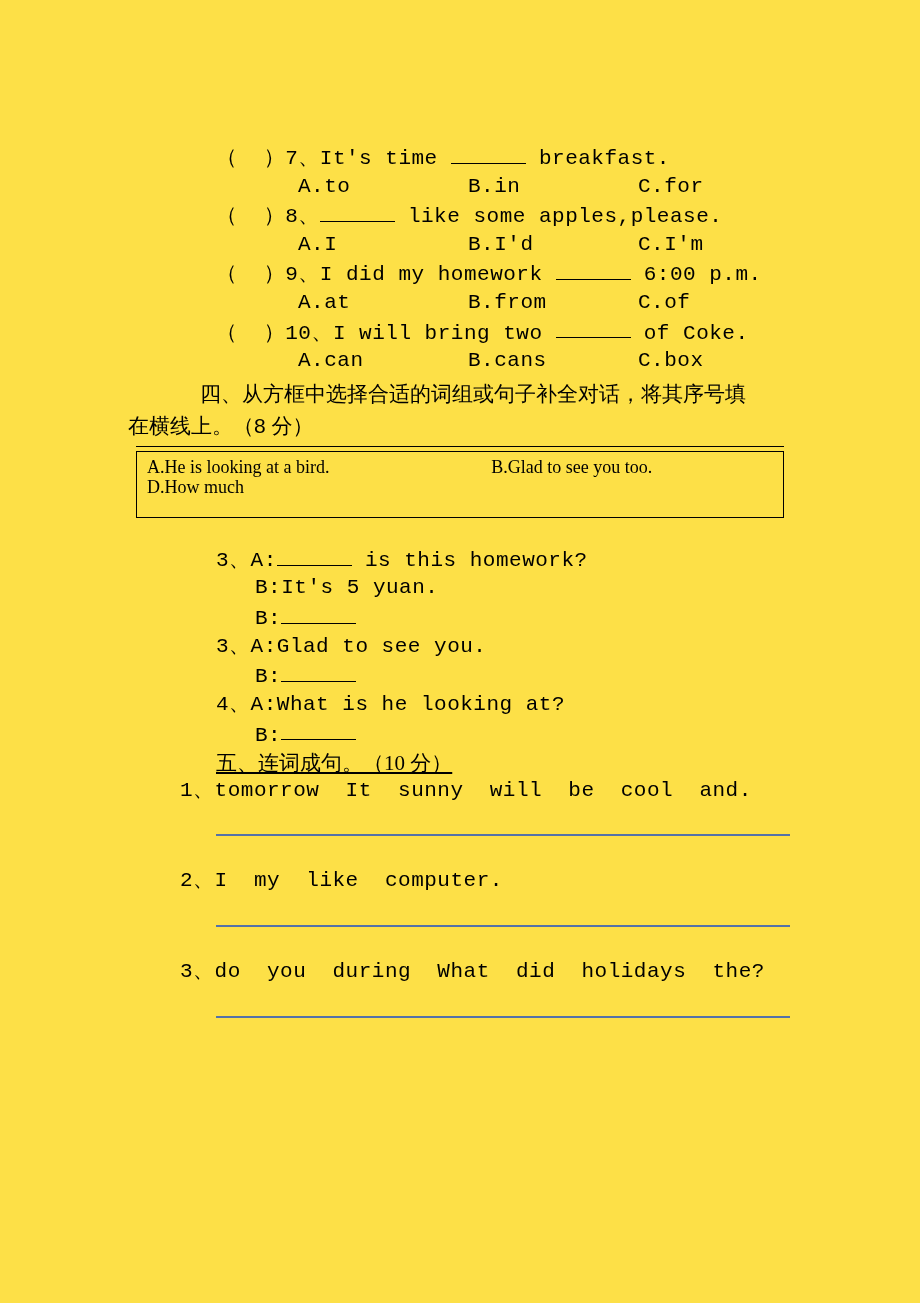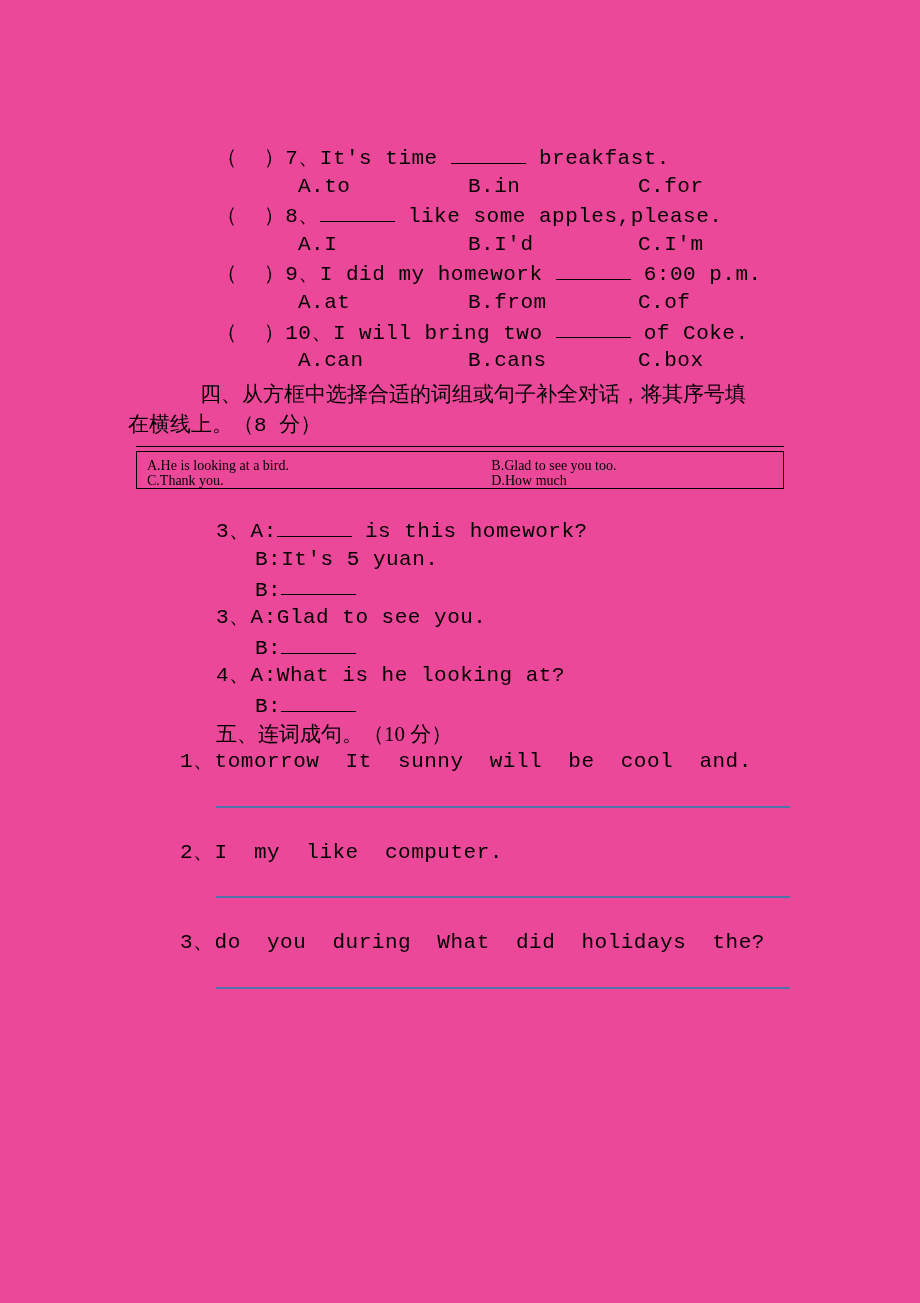--- a/index.html
+++ b/index.html
@@ -4,21 +4,21 @@
 <style>
   html, body {
     margin: 0;
     padding: 0;
     background: #ffffff;
     width: 920px;
   }
   .page {
     width: 920px;
     height: 1303px;
-    background: #ec4899;
+    background: #fde047;
     box-sizing: border-box;
     padding: 140px 128px 80px 128px;
     font-family: "SimSun", "宋体", "Songti SC", serif;
     font-size: 21px;
     line-height: 1.08;
     color: #000;
   }
   .mono {
     font-family: "Courier New", monospace;
     letter-spacing: 0.5px;
@@ -30,32 +30,32 @@
   .optline {
     margin: 5px 0 5px 170px;
     white-space: pre;
   }
   .section-title {
     margin: 10px 0 8px 72px;
     font-family: "SimSun", "宋体", serif;
   }
   .section-title2 {
     margin: 10px 0 8px 0;
-    font-family: Liberation Mono, monospace;
+    font-family: Liberation Sans, sans-serif;
   }
   .double-box-wrapper {
     margin: 6px 0 10px 0;
     padding: 0 8px;
   }
   .double-top-line { height:0; border-top:1px solid #000; margin-bottom:4px; }
   .double-box {
     border: 1px solid #000;
-    padding: 6px 10px 0 10px;
+    padding: 6px 10px 20px 10px;
     font-family: "Times New Roman", serif;
-    font-size: 14px;
+    font-size: 18px;
   }
   .dbrow { display:flex; }
   .dbleft { flex: 0 0 55%; }
   .dbright { flex: 1; }
   .dialog {
     margin: 5px 0 5px 88px;
     white-space: pre;
   }
   .dialog-indent {
     margin: 5px 0 5px 127px;
@@ -94,40 +94,39 @@
   <div class="section-title2">在横线上。（8 分）</div>
 
   <div class="double-box-wrapper">
     <div class="double-top-line"></div>
     <div class="double-box">
       <div class="dbrow">
         <div class="dbleft">A.He is looking at a bird.</div>
         <div class="dbright">B.Glad to see you too.</div>
       </div>
       <div class="dbrow">
-        <div class="dbleft">C.Thank you.</div>
         <div class="dbright">D.How much</div>
       </div>
     </div>
   </div>
 
   <div style="height:14px"></div>
 
   <div class="dialog mono"><span>3、A:</span><u class="blankline" style="width:75px"></u><span> is this homework?</span></div>
   <div class="dialog-indent mono">B:It's 5 yuan.</div>
 
   <div class="dialog-indent mono"><span>B:</span><u class="blankline" style="width:75px"></u></div>
 
   <div class="dialog mono">3、A:Glad to see you.</div>
   <div class="dialog-indent mono"><span>B:</span><u class="blankline" style="width:75px"></u></div>
 
   <div class="dialog mono">4、A:What is he looking at?</div>
   <div class="dialog-indent mono"><span>B:</span><u class="blankline" style="width:75px"></u></div>
 
-  <div class="dialog" style="margin-left:88px;">五、连词成句。（10 分）</div>
+  <div class="dialog" style="margin-left:88px;text-decoration:underline;">五、连词成句。（10 分）</div>
 
   <div class="five-item mono">1、tomorrow  It  sunny  will  be  cool  and.</div>
   <div class="answer-line"></div>
 
   <div class="five-item mono">2、I  my  like  computer.</div>
   <div class="answer-line"></div>
 
   <div class="five-item mono">3、do  you  during  What  did  holidays  the?</div>
   <div class="answer-line"></div>
 

